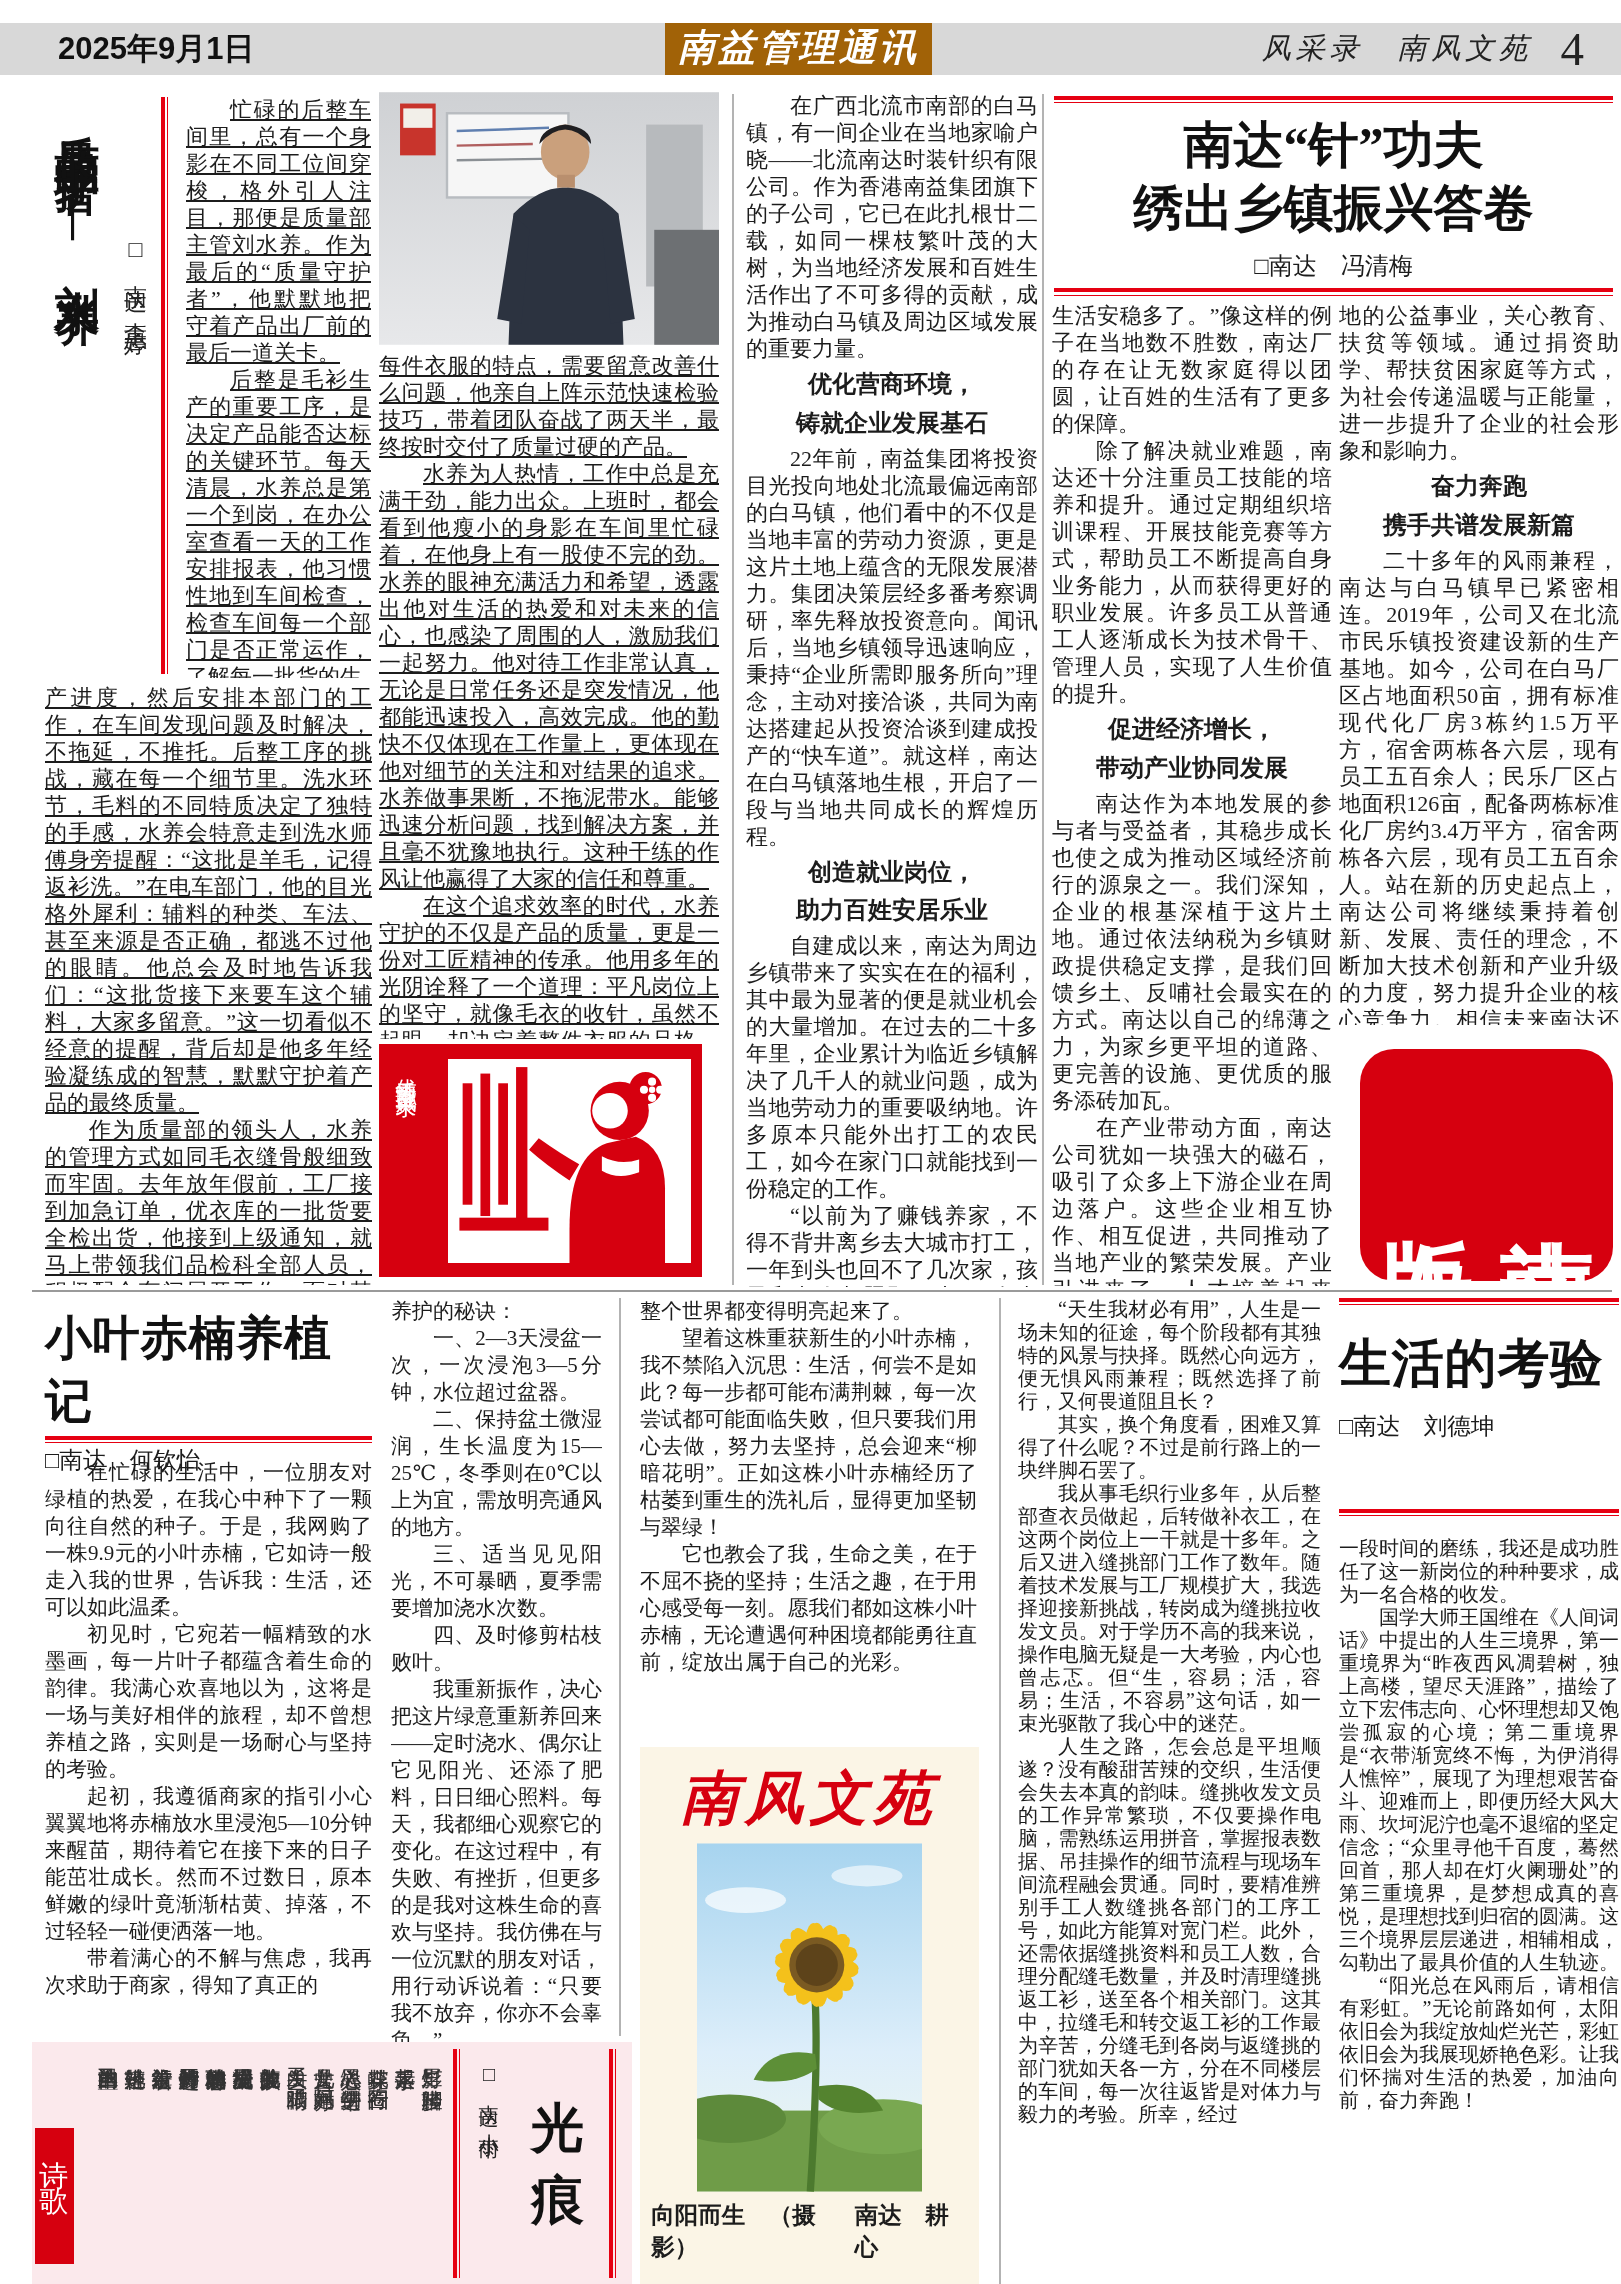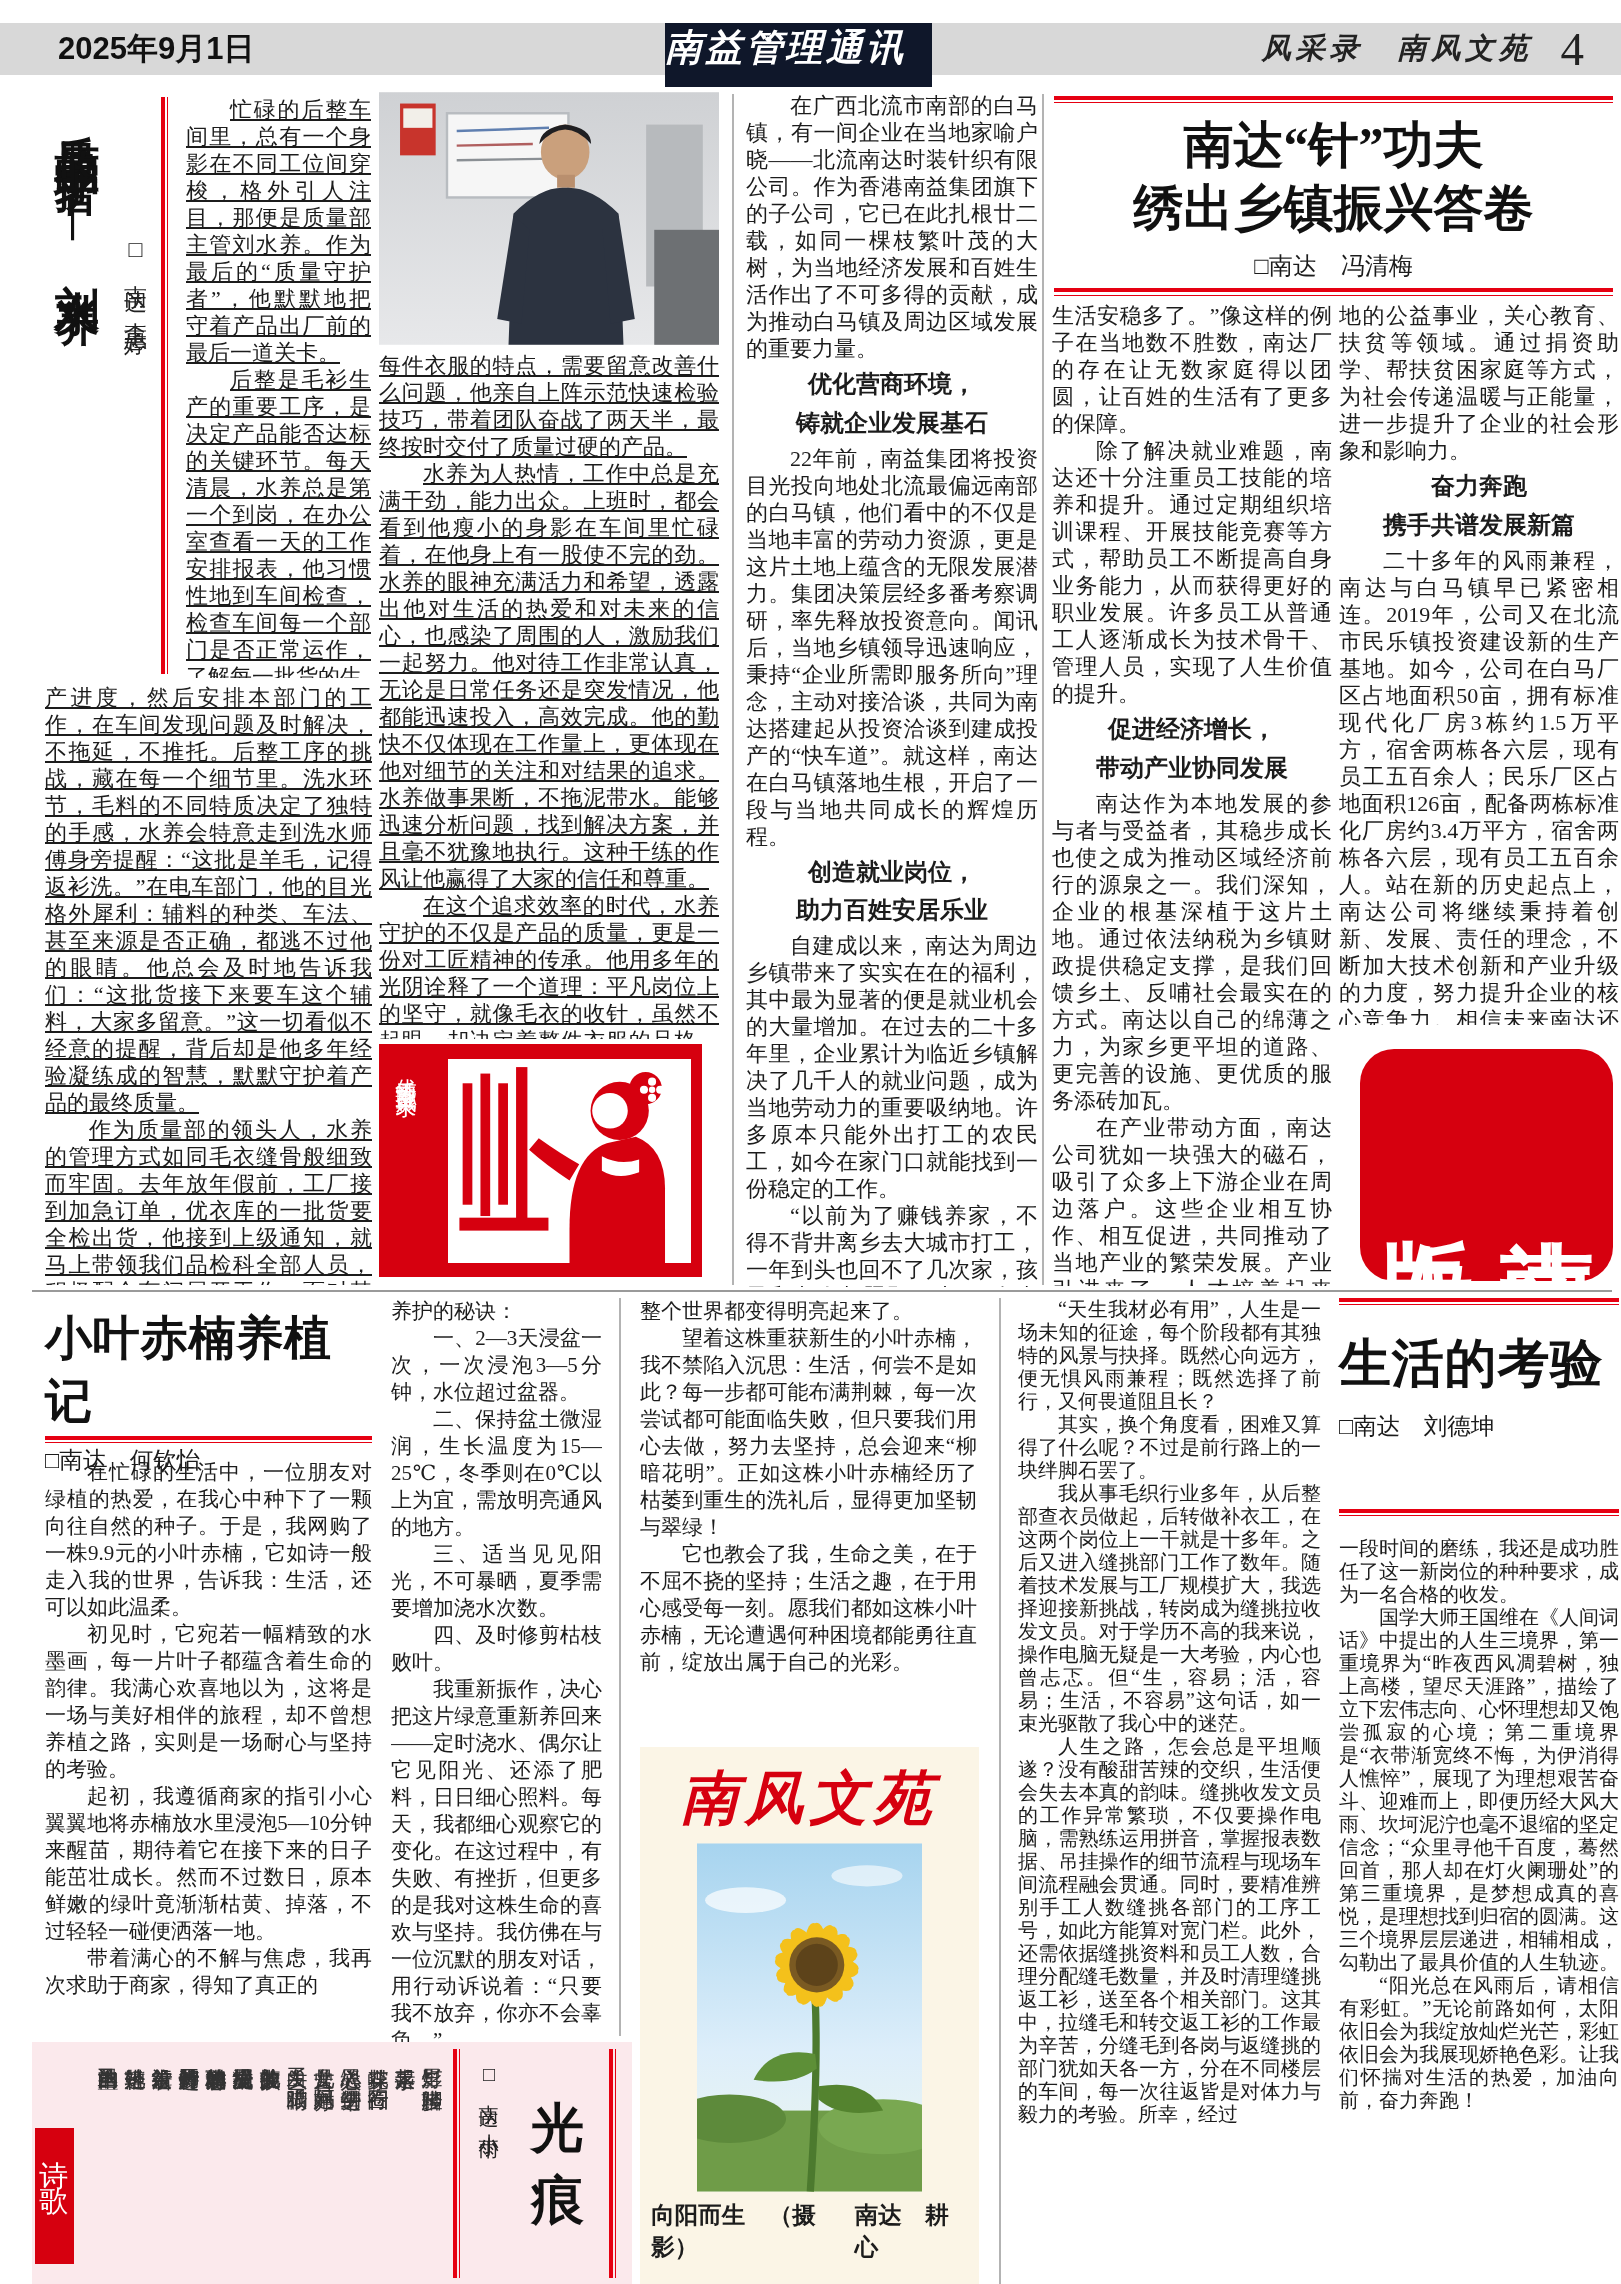--- a/index.html
+++ b/index.html
@@ -2,24 +2,24 @@
 <html style="font-size:13px"><head>
 <meta charset="utf-8">
 <style>
   html,body{margin:0;padding:0;background:#ffffff;}
   .page{position:relative;width:1621px;height:2284px;background:#ffffff;overflow:hidden;
         font-family:"Liberation Serif","DejaVu Serif",serif;color:#1c1c1c;}
   
   .hdr{position:absolute;left:0;top:23px;width:1621px;height:52px;background:#d8d8d8;}
   .hdr-date{position:absolute;left:58px;top:23px;height:52px;line-height:52px;
             font-family:"Liberation Sans","DejaVu Sans",sans-serif;font-weight:bold;font-size:31px;color:#111;}
-  .masthead{position:absolute;left:665px;top:23px;width:267px;height:64px;background:#0f172a;color:#fff;
-            line-height:50px;font-size:37px;font-weight:bold;font-style:italic;letter-spacing:3.2px;}
+  .masthead{position:absolute;left:665px;top:23px;width:267px;height:52px;background:#a16207;color:#fff;
+            text-align:center;line-height:50px;font-size:37px;font-weight:bold;font-style:italic;letter-spacing:3.2px;}
   .hdr-right{position:absolute;right:37px;top:23px;height:52px;display:flex;align-items:center;gap:27.6px;}
-  .hdr-section{font-size:29px;font-style:italic;font-weight:bold;color:#222;letter-spacing:4.9px;}
+  .hdr-section{font-size:29px;font-style:italic;font-weight:normal;color:#222;letter-spacing:4.9px;}
   .hdr-page{font-size:47px;color:#222;}
   
   .vr2{position:absolute;width:2.4px;border-left:4px solid #e60012;border-right:1.6px solid #e60012;}
   .hr2{position:absolute;height:2.4px;border-top:4px solid #e60012;border-bottom:1.6px solid #e60012;}
   .vline{position:absolute;width:1.6px;background:#b3b3b3;}
   .hline{position:absolute;height:1.6px;background:#9a9a9a;}
   
   .col{position:absolute;overflow:hidden;text-align:justify;}
   .col p{margin:0;text-align:justify;}
   .col p.p{text-indent:2em;}

